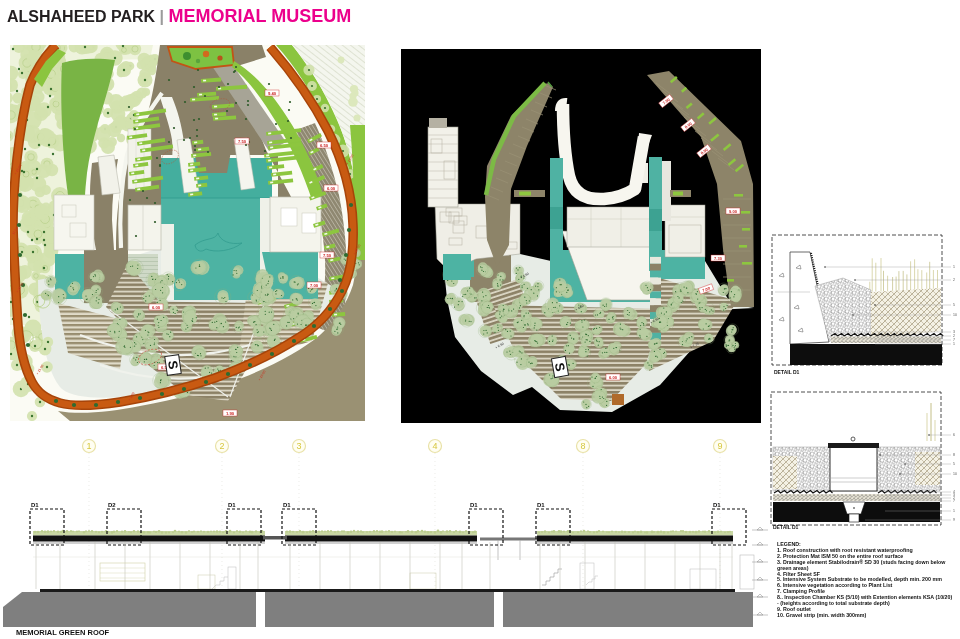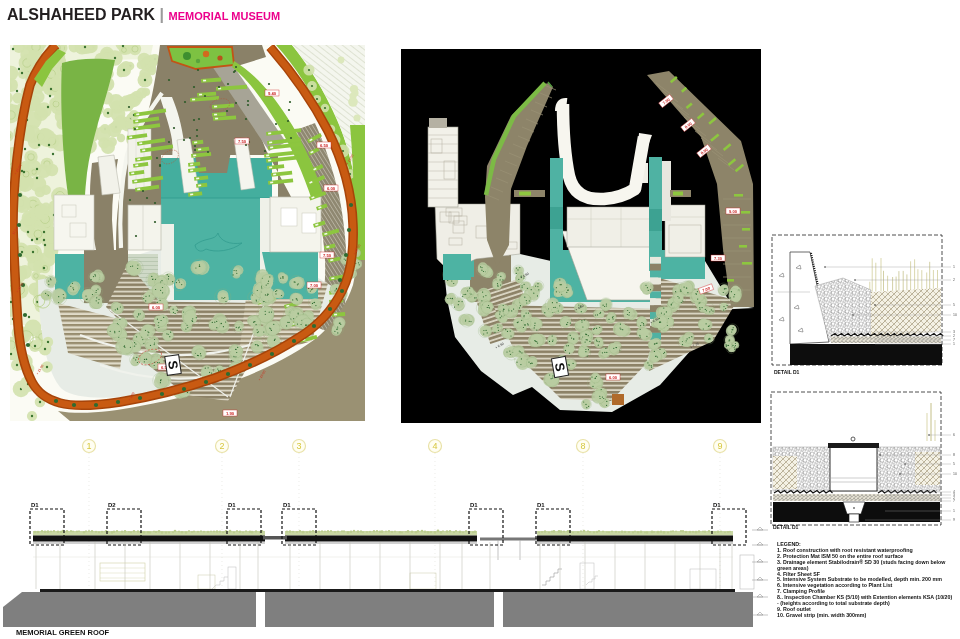--- a/index.html
+++ b/index.html
@@ -1,20 +1,20 @@
 <!DOCTYPE html>
 <html><head><meta charset="utf-8">
 <style>
 html,body{margin:0;padding:0;}
 body{width:960px;height:639px;position:relative;background:#ffffff;overflow:hidden;
 font-family:"Liberation Sans",sans-serif;}
 .abs{position:absolute;}
 </style></head><body>
 
-<div class="abs" style="left:7px;top:6px;font-size:16px;font-weight:bold;letter-spacing:0;color:#231f20;white-space:nowrap;">ALSHAHEED PARK <span style="color:#9b9b9b;">|</span> <span style="color:#ec008c;font-size:11px;">MEMORIAL MUSEUM</span></div>
+<div class="abs" style="left:7px;top:6px;font-size:16px;font-weight:bold;letter-spacing:0;color:#231f20;white-space:nowrap;">ALSHAHEED PARK <span style="color:#9b9b9b;">|</span> <span style="color:#ec008c;font-size:18px;">MEMORIAL MUSEUM</span></div>
 
 <svg class="abs" style="left:10px;top:45px;" width="355" height="376" viewBox="0 0 355 376">
     <defs>
 <pattern id="stepsBrown" width="4.5" height="4.5" patternUnits="userSpaceOnUse">
  <rect width="4.5" height="4.5" fill="#d9d4c2"></rect>
         <rect width="4.5" height="2.6" fill="#8c8166"></rect>
 </pattern>
 <pattern id="stepsBrown2" width="4.5" height="4.5" patternUnits="userSpaceOnUse">
  <rect width="4.5" height="4.5" fill="#e0dbc9"></rect>
         <rect width="4.5" height="2.2" fill="#978c6e"></rect>

